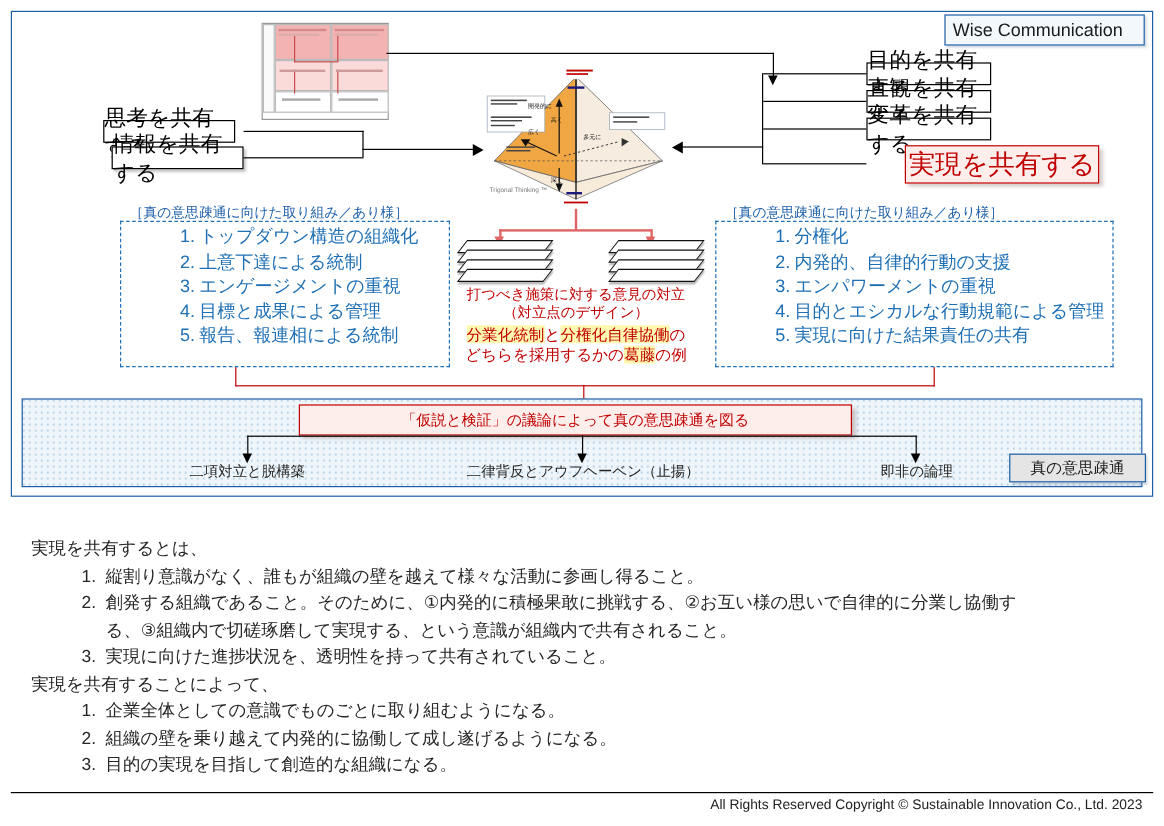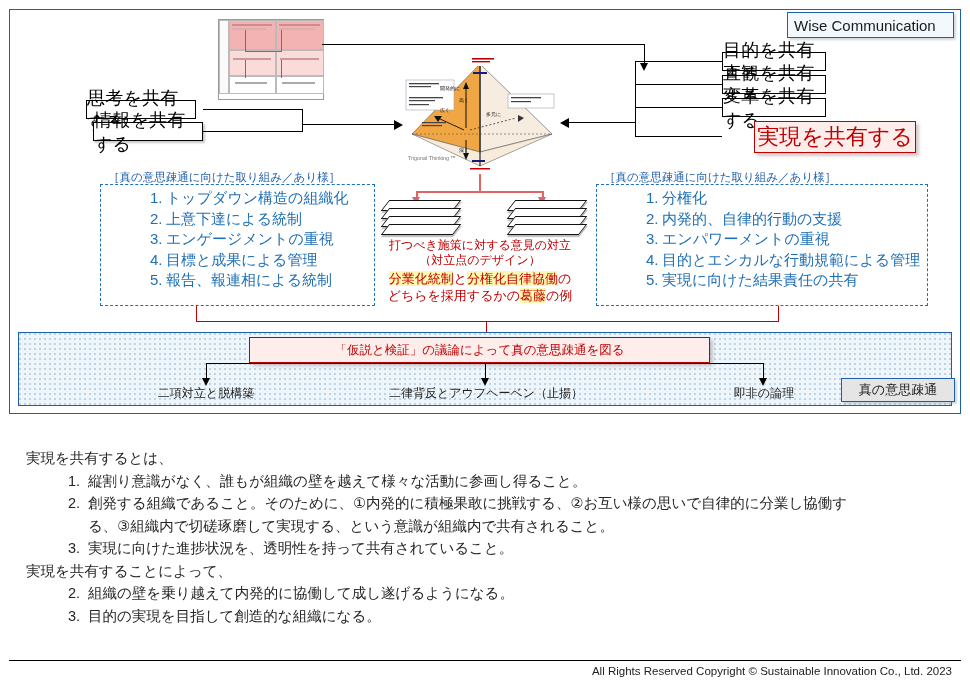--- a/index.html
+++ b/index.html
@@ -352,20 +352,21 @@
 
   <div class="prose">
     <p class="lead">実現を共有するとは、</p>
     <ol>
       <li><span class="n">1.</span><span>縦割り意識がなく、誰もが組織の壁を越えて様々な活動に参画し得ること。</span></li>
       <li><span class="n">2.</span><span>創発する組織であること。そのために、①内発的に積極果敢に挑戦する、②お互い様の思いで自律的に分業し協働す</span><span class="cont">る、③組織内で切磋琢磨して実現する、という意識が組織内で共有されること。</span></li>
       <li><span class="n">3.</span><span>実現に向けた進捗状況を、透明性を持って共有されていること。</span></li>
     </ol>
     <p class="lead">実現を共有することによって、</p>
     <ol>
+      <li><span class="n">1.</span><span>企業全体としての意識でものごとに取り組むようになる。</span></li>
       <li><span class="n">2.</span><span>組織の壁を乗り越えて内発的に協働して成し遂げるようになる。</span></li>
       <li><span class="n">3.</span><span>目的の実現を目指して創造的な組織になる。</span></li>
     </ol>
   </div>
 
   <div class="footer-rule"></div>
   <div class="footer-txt">All Rights Reserved Copyright © Sustainable Innovation Co., Ltd. 2023</div>
 </div>
 
 </body></html>

